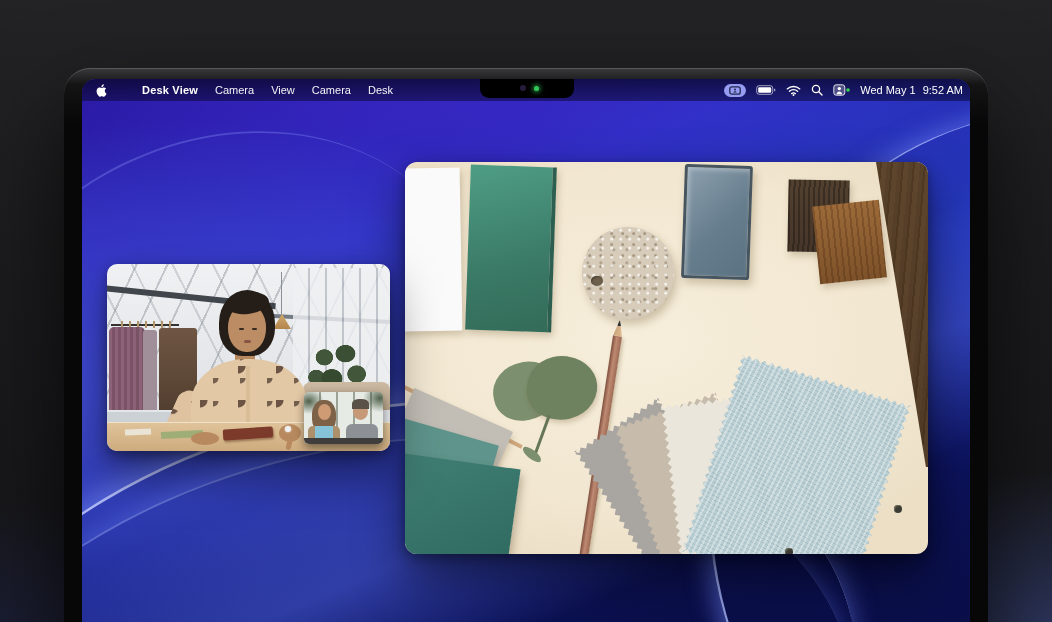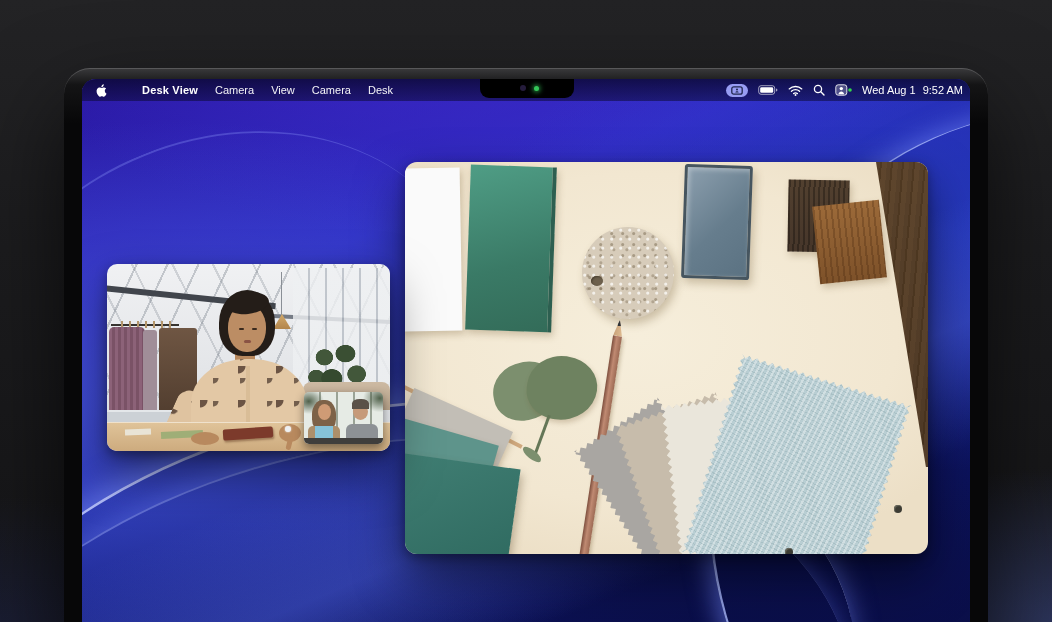--- a/index.html
+++ b/index.html
@@ -305,21 +305,21 @@
           </span>
           <span class="mini">
             <svg width="17" height="12" viewBox="0 0 17 12">
               <rect x="0.8" y="0.8" width="11" height="10.4" rx="2.4" fill="rgba(255,255,255,.25)" stroke="rgba(255,255,255,.85)" stroke-width="1"></rect>
               <circle cx="6.3" cy="4.6" r="1.7" fill="#fff"></circle>
               <path d="M3.4 10.2c.5-1.8 1.6-2.6 2.9-2.6s2.4.8 2.9 2.6z" fill="#fff"></path>
               <circle cx="15" cy="6" r="1.8" fill="#32d74b"></circle>
             </svg>
           </span>
           <span class="clock">
-            <span>Wed Aug 1</span>
+            <span>Wed May 1</span>
             <span>9:52 AM</span>
           </span>
         </div>
       </div>
 
       <div class="notch">
         <div class="lens"></div>
         <div class="led"></div>
       </div>
 

